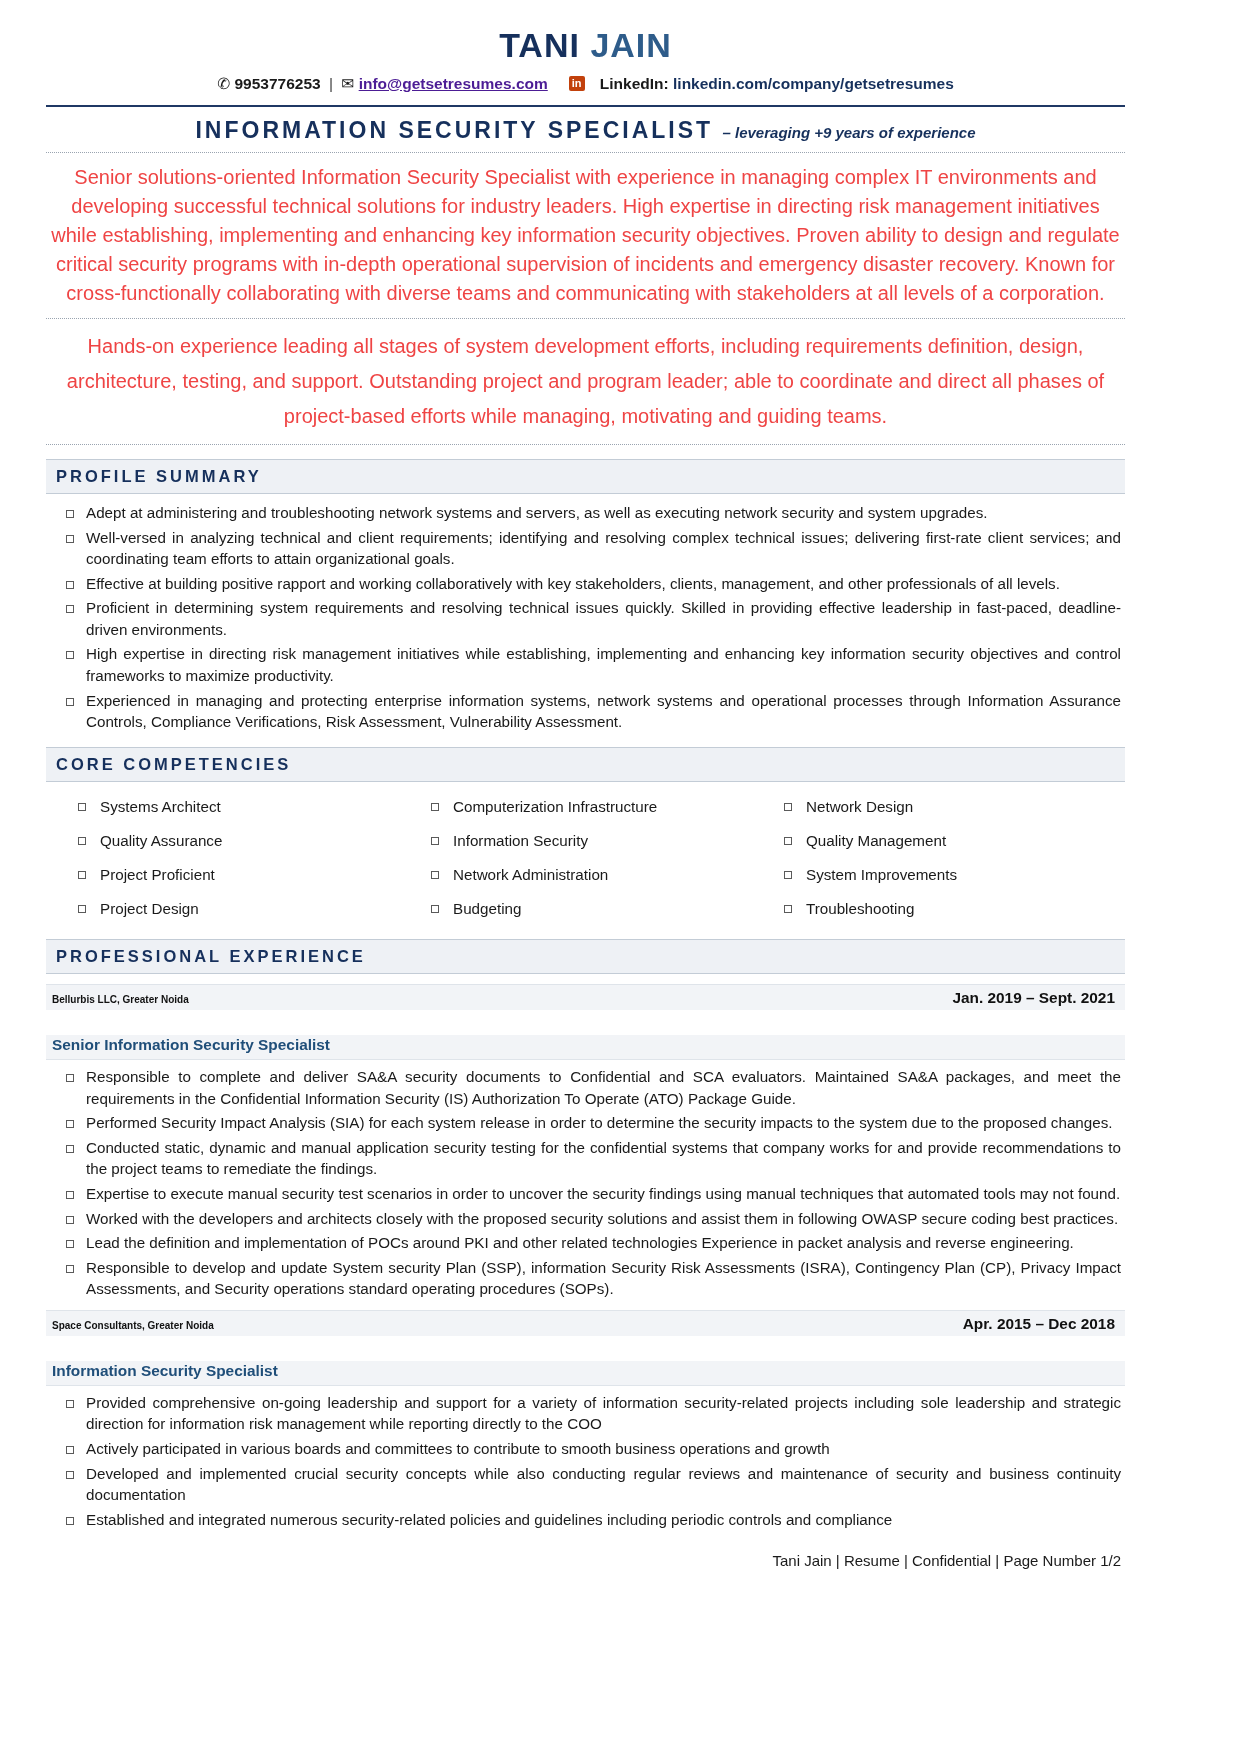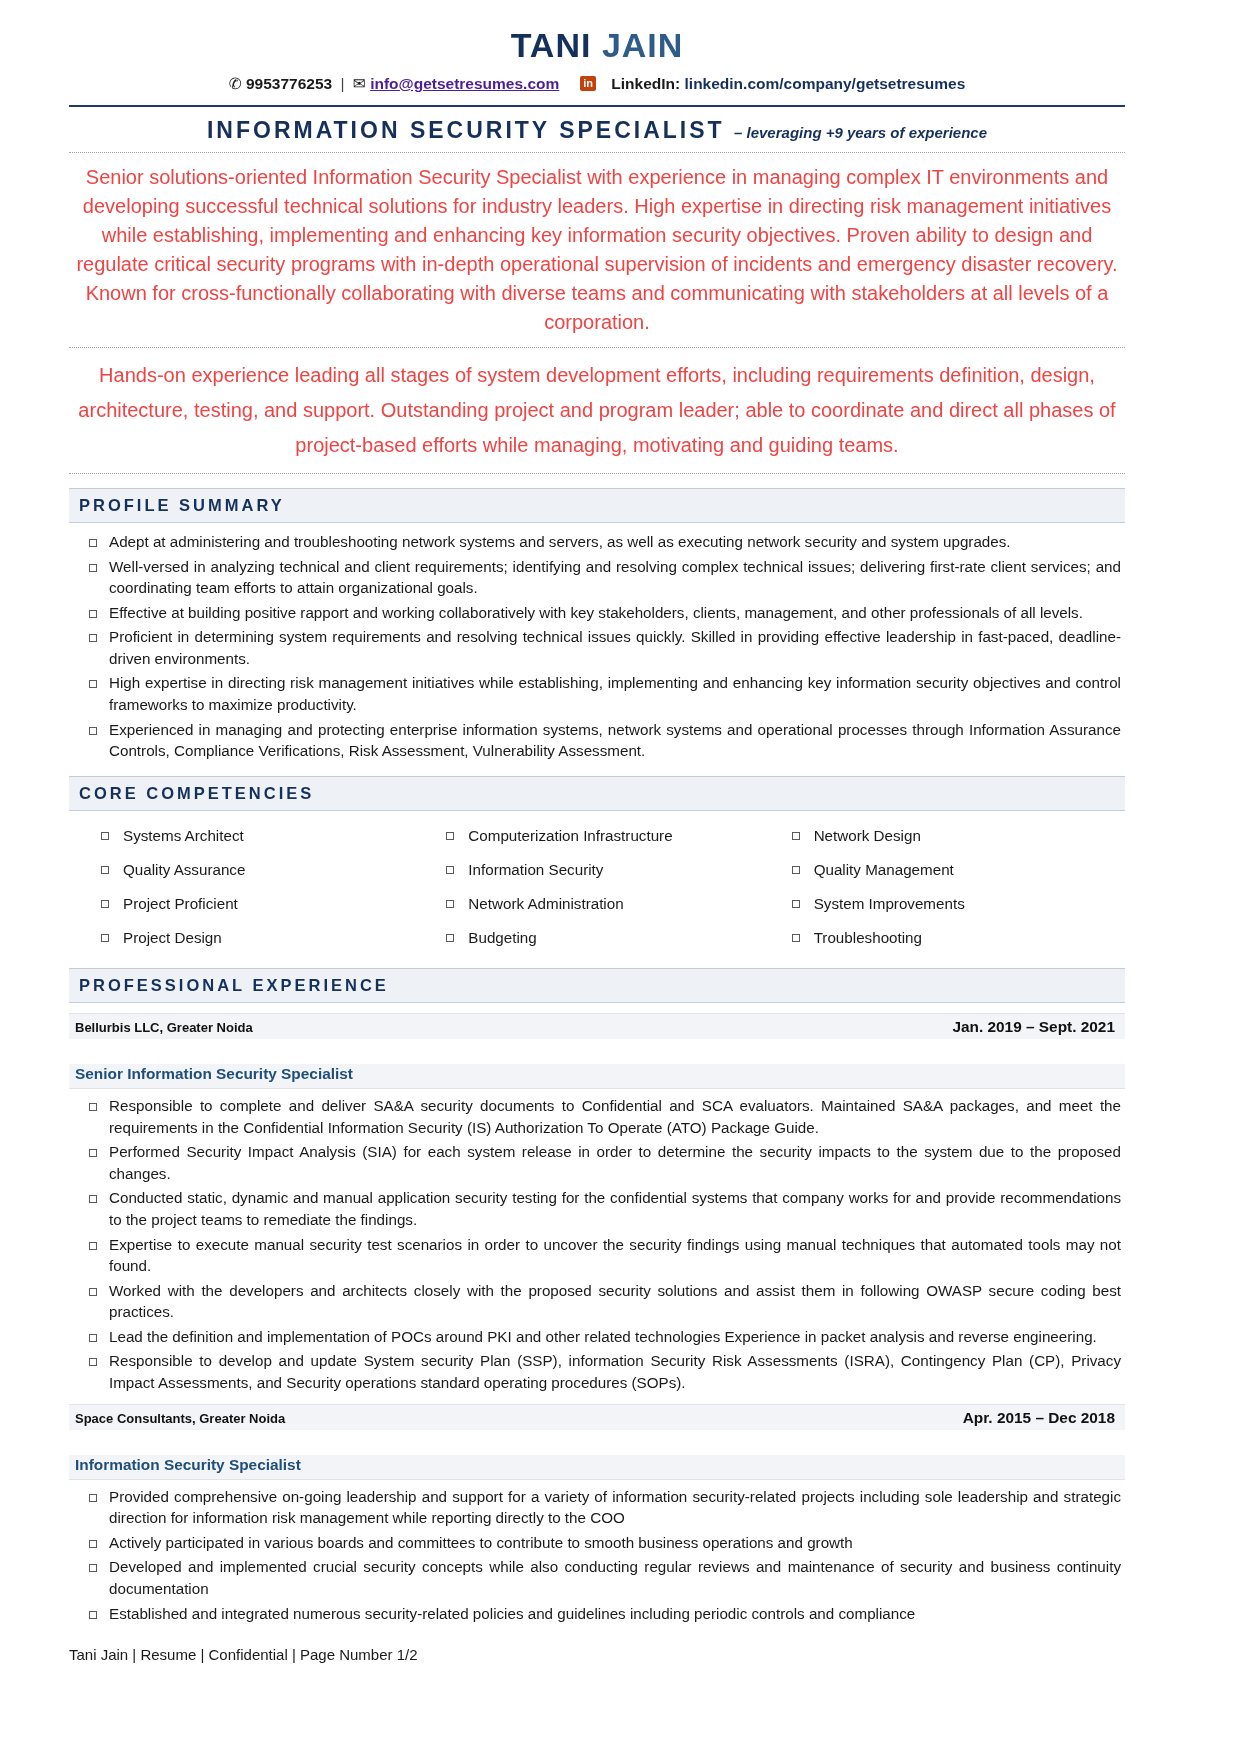--- a/index.html
+++ b/index.html
@@ -7,21 +7,21 @@
   body {
     width: 1241px;
     min-height: 1755px;
     background: #ffffff;
     font-family: "Liberation Sans", sans-serif;
     color: #1a1a1a;
   }
   .page {
     width: 1187px;
     min-height: 1755px;
-    padding: 18px 62px 14px 69px;
+    padding: 18px 62px 14px 46px;
     position: relative;
   }
 
   
   .name {
     text-align: center;
     font-size: 34px;
     font-weight: bold;
     letter-spacing: 1px;
     color: #1f3864;
@@ -164,21 +164,21 @@
   }
   .job-head {
     display: flex;
     justify-content: space-between;
     align-items: baseline;
     background: #f2f4f7;
     padding: 4px 10px 3px 6px;
     border-top: 1px solid #dfe4ea;
   }
   .job-company {
-    font-size: 13px;
+    font-size: 10px;
     font-weight: bold;
     color: #111;
   }
   .job-dates {
     font-size: 15.4px;
     font-weight: bold;
     color: #111;
   }
   .job-role {
     font-size: 15.4px;
@@ -187,20 +187,21 @@
     background: #f2f4f7;
     padding: 1px 10px 5px 6px;
     border-bottom: 1px solid #dfe4ea;
     margin-top: 25px;
   }
   .job ul.bullets { margin-top: 6px; }
 
   
   .footer {
     margin-top: 22px;
+    text-align: right;
     font-size: 15px;
     color: #1a1a1a;
     padding-right: 4px;
   }
 </style>
 </head>
 <body>
 
 <div class="page">
 

